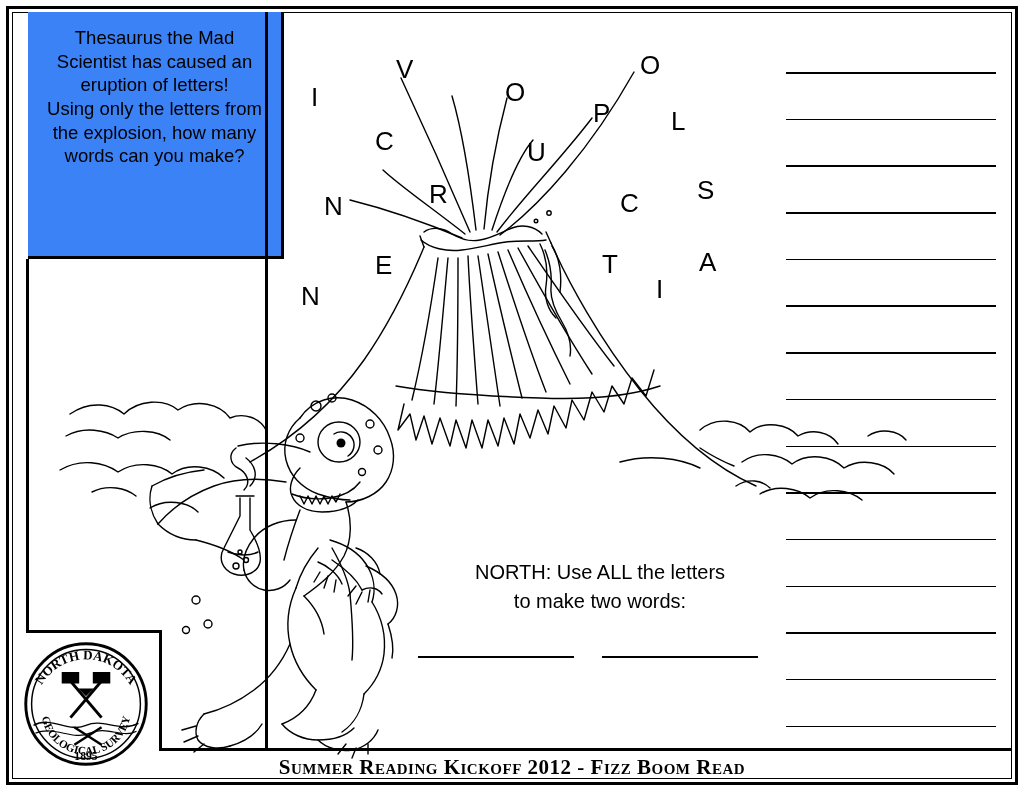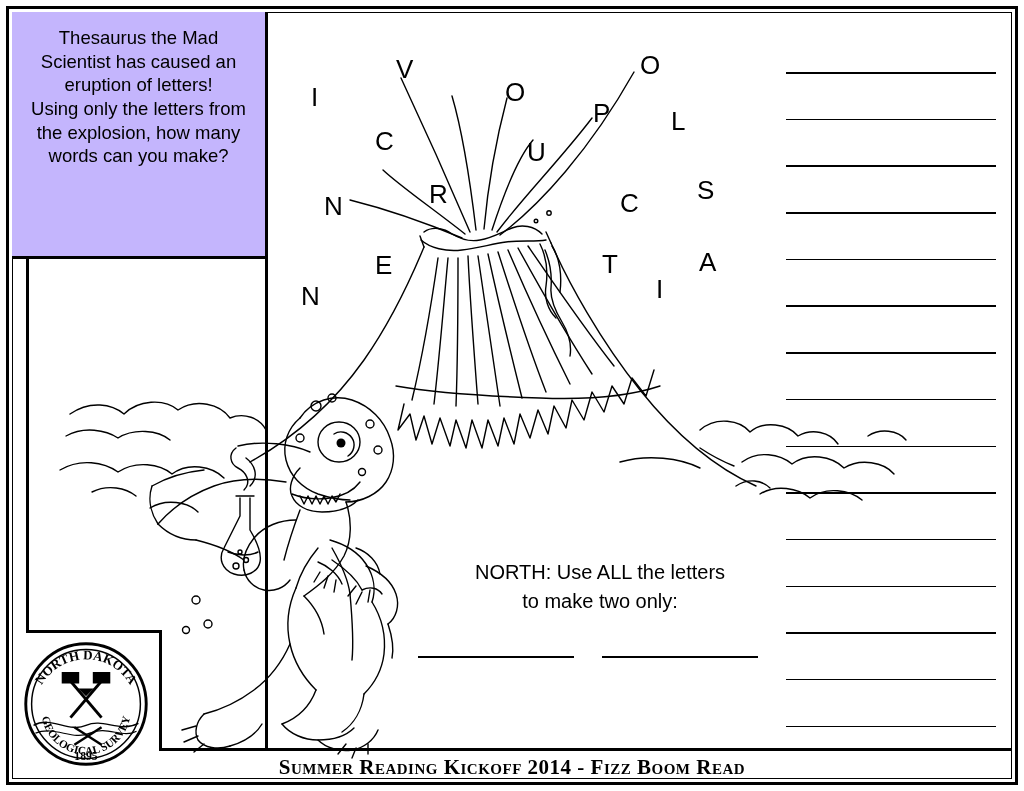--- a/index.html
+++ b/index.html
@@ -36,28 +36,28 @@
     top: 12px;
     width: 1000px;
     height: 767px;
     border: 1px solid #000;
     box-sizing: border-box;
   }
 
   
   .instruction-box {
     position: absolute;
-    left: 12px;
+    left: 28px;
     top: 12px;
     width: 256px;
     height: 247px;
     border-right: 3px solid #000;
     border-bottom: 3px solid #000;
     box-sizing: border-box;
-    background: #c4b5fd;
+    background: #3b82f6;
     padding: 14px 14px 10px 14px;
     text-align: center;
   }
   .instruction-box p {
     margin: 0;
     font-size: 18.5px;
     line-height: 1.28;
   }
   .instruction-box p.second {
   }
@@ -376,28 +376,28 @@
       <div class="answer-line"></div>
       <div class="answer-line"></div>
       <div class="answer-line"></div>
       <div class="answer-line"></div>
       <div class="answer-line"></div>
       <div class="answer-line"></div>
     </div>
 
   <div class="bonus">
     <div>NORTH:  Use ALL the letters</div>
-    <div>to make two only:</div>
+    <div>to make two words:</div>
   </div>
   <div class="bonus-lines">
     <div class="bonus-line"></div>
     <div class="bonus-line"></div>
   </div>
 
-  <div class="footer-caption"><span class="sc" style="font-variant: small-caps;">Summer Reading Kickoff 2014 - Fizz Boom Read</span></div>
+  <div class="footer-caption"><span class="sc" style="font-variant: small-caps;">Summer Reading Kickoff 2012 - Fizz Boom Read</span></div>
 
   <svg class="logo" viewBox="0 0 140 140" xmlns="http://www.w3.org/2000/svg">
     <defs>
       <path id="topArc" d="M 18 76 A 52 52 0 0 1 122 76"></path>
       <path id="botArc" d="M 24 76 A 46 46 0 0 0 116 76"></path>
     </defs>
     <circle cx="70" cy="70" r="62" fill="none" stroke="#000" stroke-width="3"></circle>
     <circle cx="70" cy="70" r="56" fill="none" stroke="#000" stroke-width="1.5"></circle>
     <text font-family="'Liberation Serif', serif" font-size="13.5" font-weight="bold" fill="#000">
       <textPath href="#topArc" startOffset="50%" text-anchor="middle">NORTH DAKOTA</textPath>

